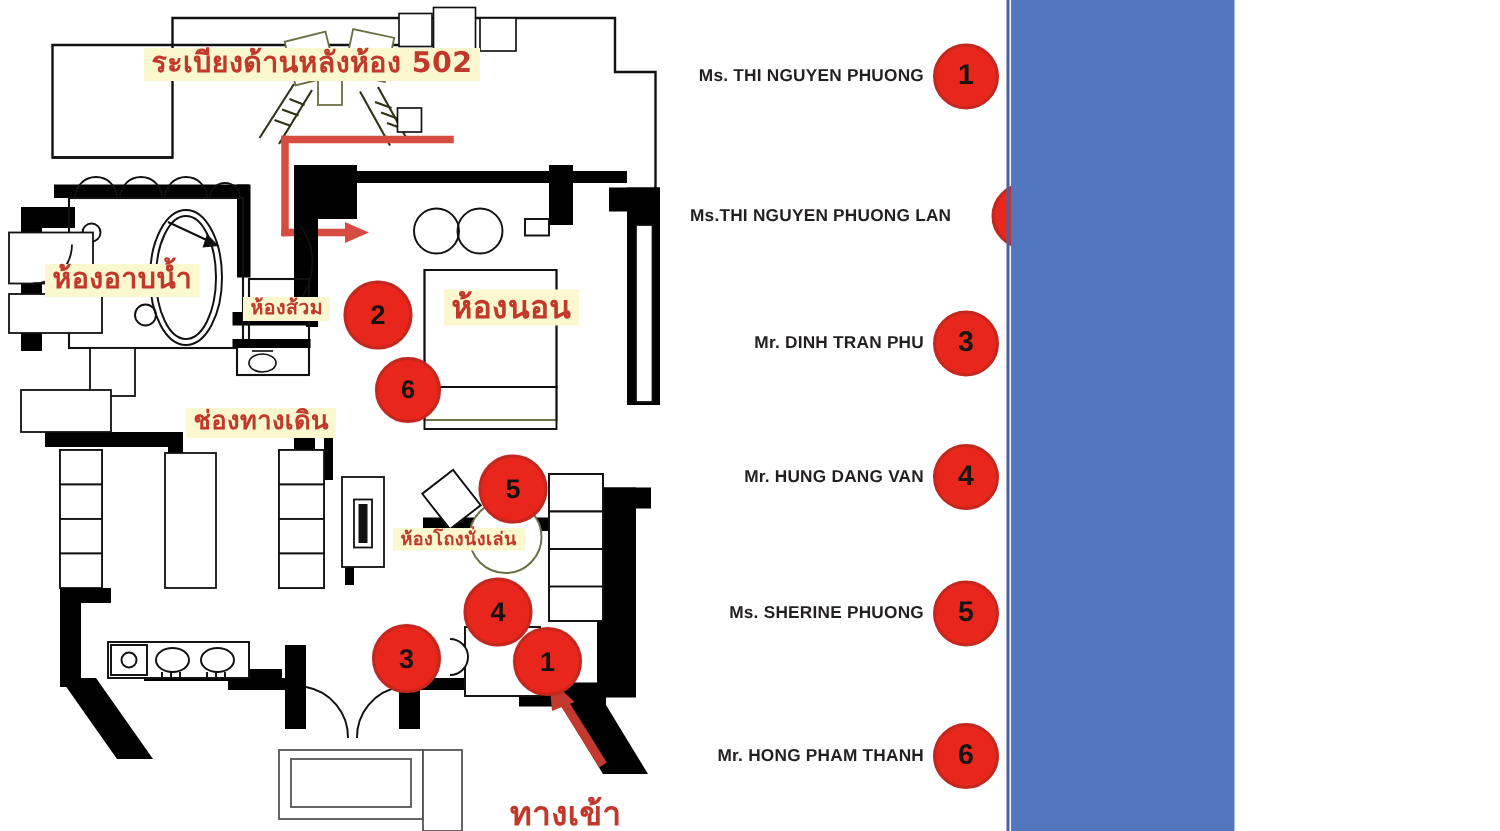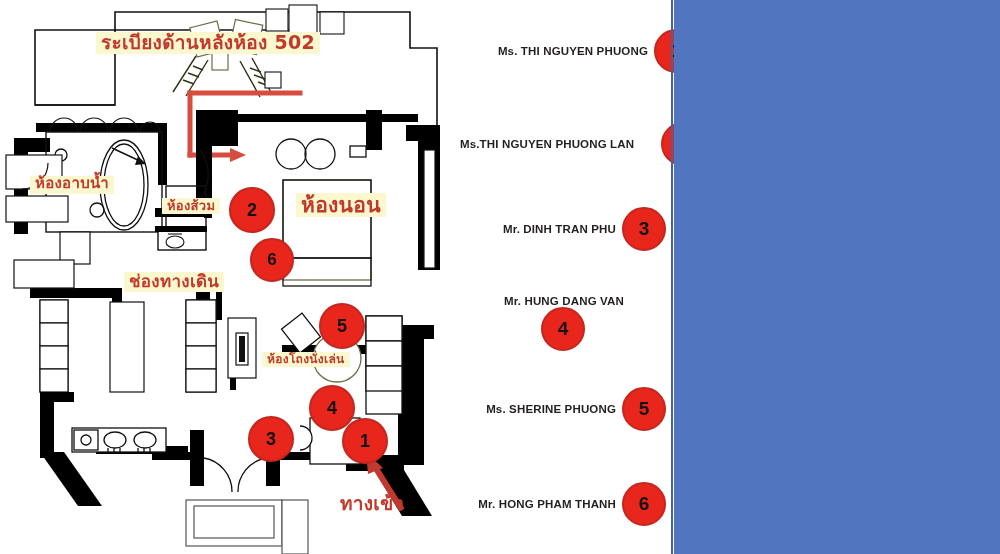--- a/index.html
+++ b/index.html
@@ -2,21 +2,21 @@
 <html><head>
 <meta charset="utf-8">
 <title>Floor Plan Seating Slide</title>
 <style>
   html,body{margin:0;padding:0;background:#ffffff;}
   body{
     width:1000px;height:554px;overflow:hidden;
     font-family:"Liberation Sans","DejaVu Sans",sans-serif;
     position:relative;
   }
-  #slide{position:relative;width:1000px;height:554px;background:#ffffff;overflow:hidden;}
+  #slide{position:relative;width:823px;height:554px;background:#ffffff;overflow:hidden;}
 
   
   #plan{position:absolute;left:0;top:0;width:460px;height:554px;}
   #plan svg{display:block;}
 
   .thai-label{
     position:absolute;
     font-family:"DejaVu Sans","Liberation Sans",sans-serif;
     color:#c0392b;background:#fbf8cf;
     white-space:nowrap;line-height:1.05;
@@ -251,59 +251,59 @@
       </g>
 
       <g>
         <line x1="402" y1="510" x2="372" y2="462" stroke="#c1392f" stroke-width="6"></line>
         <polygon points="366,452 383,468 368,474" fill="#c1392f"></polygon>
       </g>
     </svg>
 
     <div class="thai-label" style="left:96px;top:32px;font-size:19px;">ระเบียงด้านหลังห้อง 502</div>
 
-    <div class="thai-label" style="left:30px;top:176px;font-size:15px;font-family:Liberation Mono, monospace;">ห้องอาบน้ำ</div>
+    <div class="thai-label" style="left:30px;top:176px;font-size:19px;">ห้องอาบน้ำ</div>
 
     <div class="thai-label" style="left:162px;top:198px;font-size:13px;">ห้องส้วม</div>
 
     <div class="thai-label" style="left:296px;top:193px;font-size:21px;">ห้องนอน</div>
 
     <div class="thai-label" style="left:124px;top:272px;font-size:17px;">ช่องทางเดิน</div>
 
 
     <div class="thai-label" style="left:262px;top:352px;font-size:12px;">ห้องโถงนั่งเล่น</div>
 
-    <div class="thai-label thai-plain" style="left:340px;top:494px;font-size:19px;">ทางเข้า</div>
+    <div class="thai-label thai-plain" style="left:340px;top:532px;font-size:22px;">ทางเข้า</div>
 
     <div class="marker" style="left:229px;top:187px;width:42px;height:42px;font-size:18px;">2</div>
     <div class="marker" style="left:250px;top:238px;width:40px;height:40px;font-size:17px;">6</div>
     <div class="marker" style="left:319px;top:303px;width:42px;height:42px;font-size:18px;">5</div>
     <div class="marker" style="left:309px;top:385px;width:42px;height:42px;font-size:18px;">4</div>
     <div class="marker" style="left:248px;top:416px;width:42px;height:42px;font-size:18px;">3</div>
     <div class="marker" style="left:342px;top:418px;width:42px;height:42px;font-size:18px;">1</div>
   </div>
 
   <div id="list">
 
-    <div class="row" style="top:28px;margin-left:32px;">
+    <div class="row" style="top:28px;">
       <span class="nm">Ms. THI NGUYEN PHUONG</span>
       <span class="badge">1</span>
     </div>
 
     <div class="row" style="top:121px;gap:21px;">
       <span class="nm">Ms.THI NGUYEN PHUONG LAN</span>
       <span class="badge">2</span>
     </div>
 
     <div class="row" style="top:206px;">
       <span class="nm">Mr. DINH TRAN PHU</span>
       <span class="badge">3</span>
     </div>
 
-    <div class="row" style="top:295px;flex-direction:column;">
+    <div class="row" style="top:295px;">
       <span class="nm">Mr. HUNG DANG VAN</span>
       <span class="badge">4</span>
     </div>
 
     <div class="row" style="top:386px;">
       <span class="nm">Ms. SHERINE PHUONG</span>
       <span class="badge">5</span>
     </div>
 
     <div class="row" style="top:481px;">

